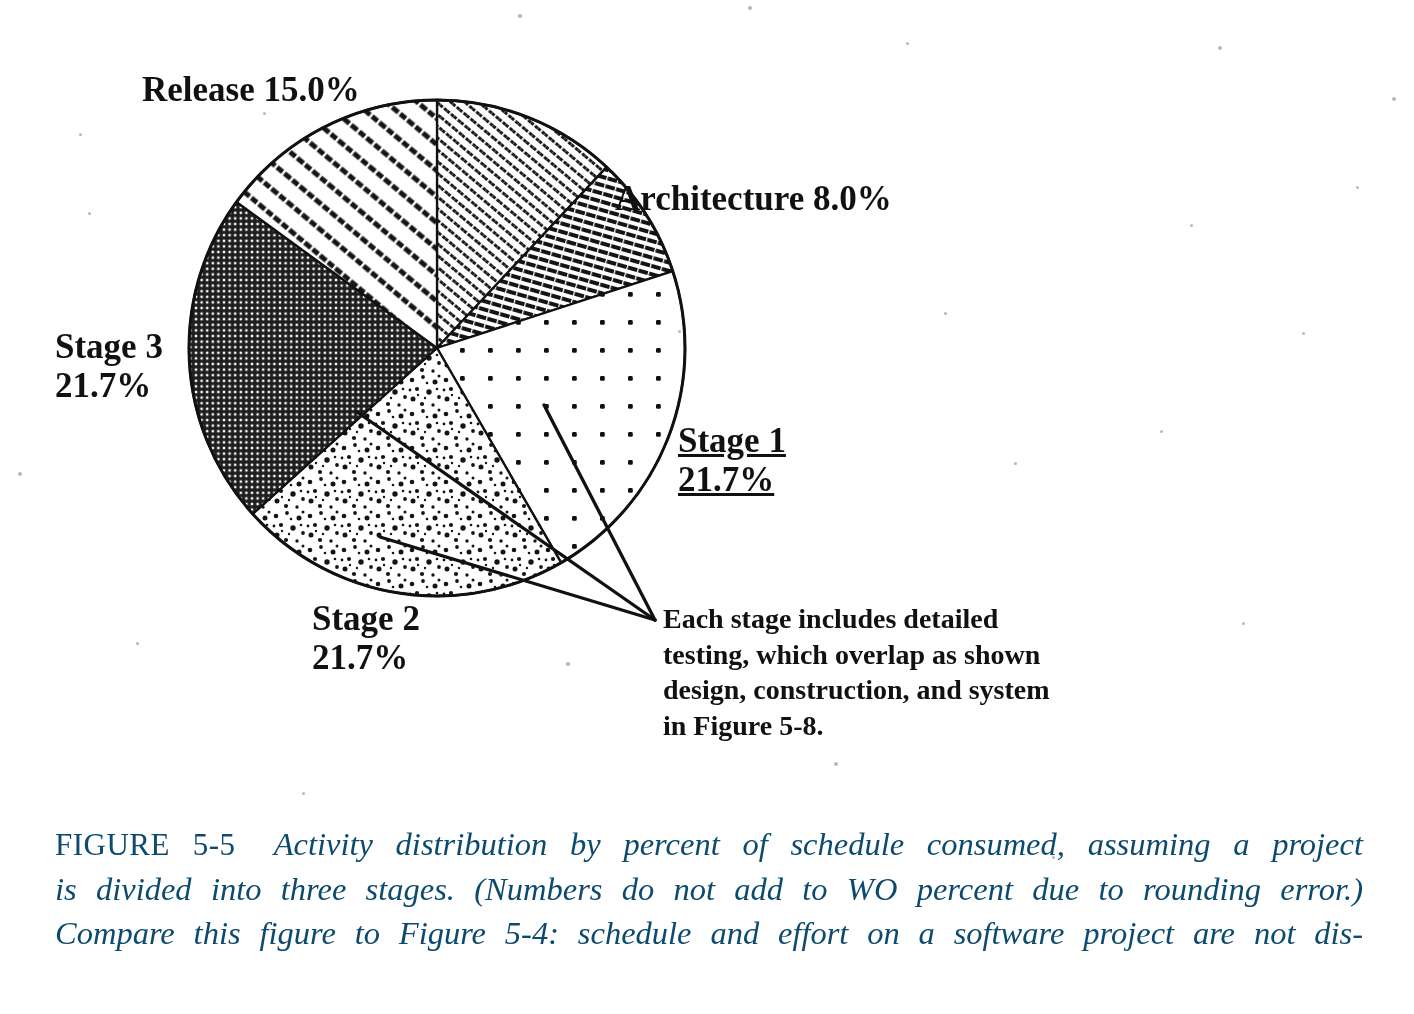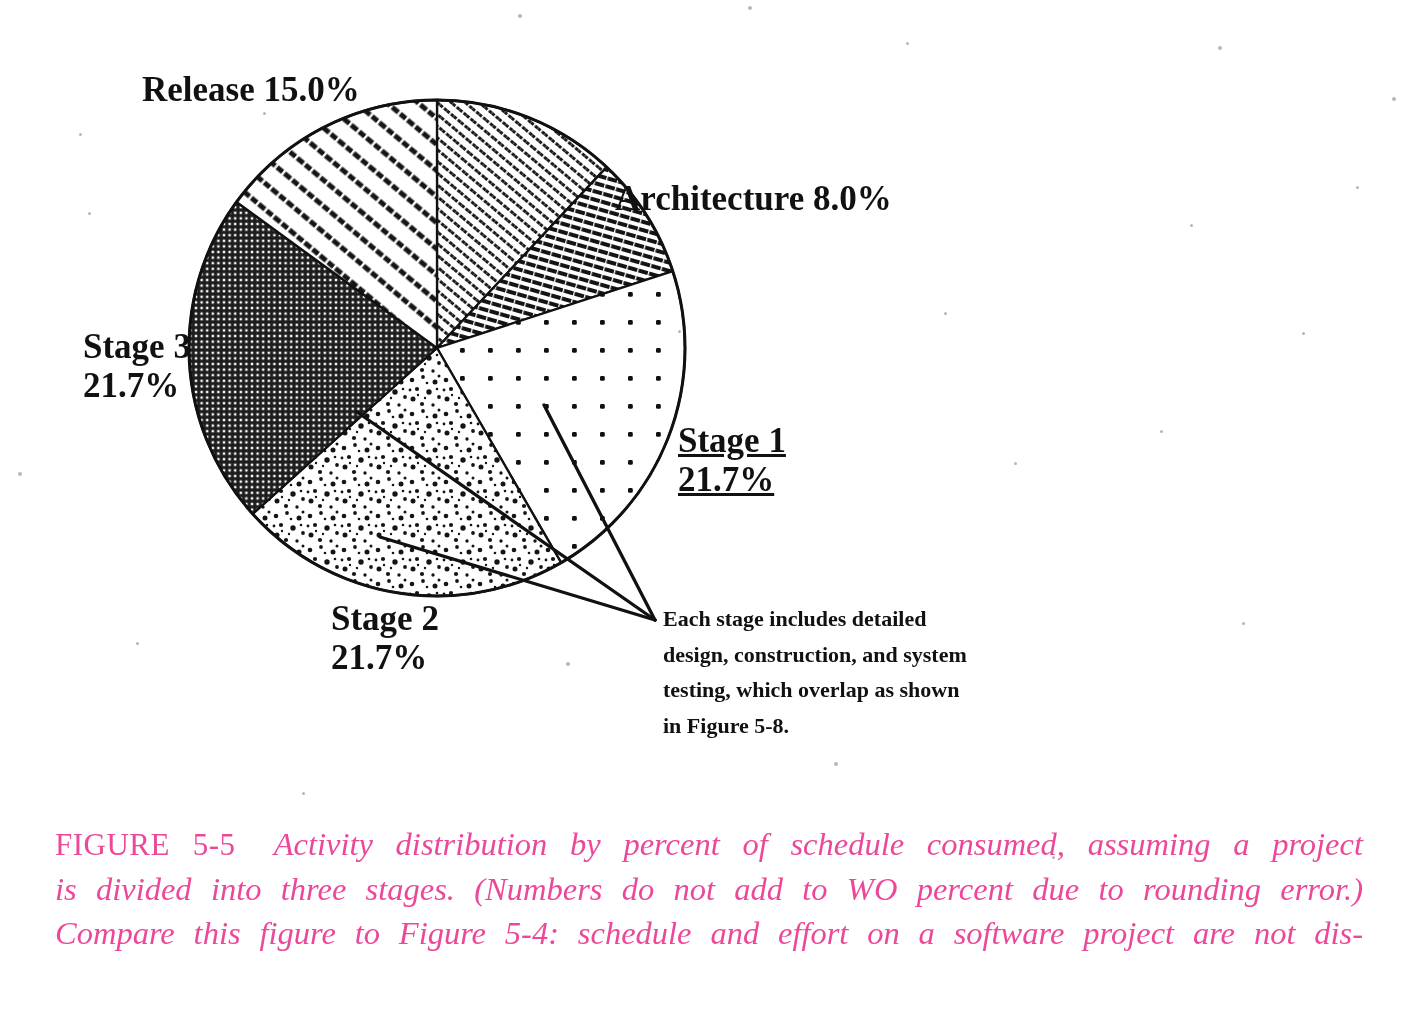--- a/index.html
+++ b/index.html
@@ -8,25 +8,25 @@
     background:#ffffff; font-family:"Liberation Serif", serif; color:#111;
   }
   #pie-svg { position:absolute; left:0; top:0; }
   .label {
     position:absolute; font-weight:700; font-size:35px; line-height:39px;
     white-space:nowrap; color:#111; letter-spacing:0px;
   }
   .label.center { text-align:center; white-space:normal; }
   .annotation {
     position:absolute; left:663px; top:601px; font-weight:700;
-    font-size:22px; line-height:35.5px; color:#111;
+    font-size:28px; line-height:35.5px; color:#111;
   }
   .caption {
     position:absolute; left:55px; top:822px; width:1308px;
-    font-size:32.5px; font-style:italic; line-height:44.5px; color:#ec4899;
+    font-size:32.5px; font-style:italic; line-height:44.5px; color:#0c4a6e;
   }
   .caption .cap-line { height:44.5px; }
   .caption .just { text-align:justify; text-align-last:justify; }
   .fig-label {
     font-style:normal; font-size:31px; letter-spacing:0.5px; padding-right:38px;
   }
   .speck { position:absolute; background:#6f6f6f; border-radius:50%; opacity:0.5; }
 </style>
 </head>
 <body>
@@ -100,34 +100,34 @@
 
 <div class="label" style="left:142px; top:70px;text-align:right;">Release 15.0%</div>
 
 <div class="label" style="left:615px; top:179px;">Architecture 8.0%</div>
 
 <div class="label" style="left:678px; top:421px;text-decoration:underline;">
   <div>Stage 1</div>
   <div>21.7%</div>
 </div>
 
-<div class="label" style="left:312px; top:599px;margin-left:19px;">
+<div class="label" style="left:312px; top:599px;">
   <div>Stage 2</div>
   <div>21.7%</div>
 </div>
 
-<div class="label" style="left:55px; top:327px;margin-left:28px;">
+<div class="label" style="left:55px; top:327px;">
   <div>Stage 3</div>
   <div>21.7%</div>
 </div>
 
 <div class="annotation">
   <div>Each stage includes detailed</div>
+  <div>testing, which overlap as shown</div>
   <div>design, construction, and system</div>
-  <div>testing, which overlap as shown</div>
   <div>in Figure 5-8.</div>
 </div>
 
 <div class="caption">
   <div class="cap-line just">
     <span class="fig-label">FIGURE 5-5</span><span>Activity distribution by percent of schedule consumed, assuming a project</span>
   </div>
   <div class="cap-line just">is divided into three stages. (Numbers do not add to WO percent due to rounding error.)</div>
   <div class="cap-line just">Compare this figure to Figure 5-4: schedule and effort on a software project are not dis-</div>
 </div>

